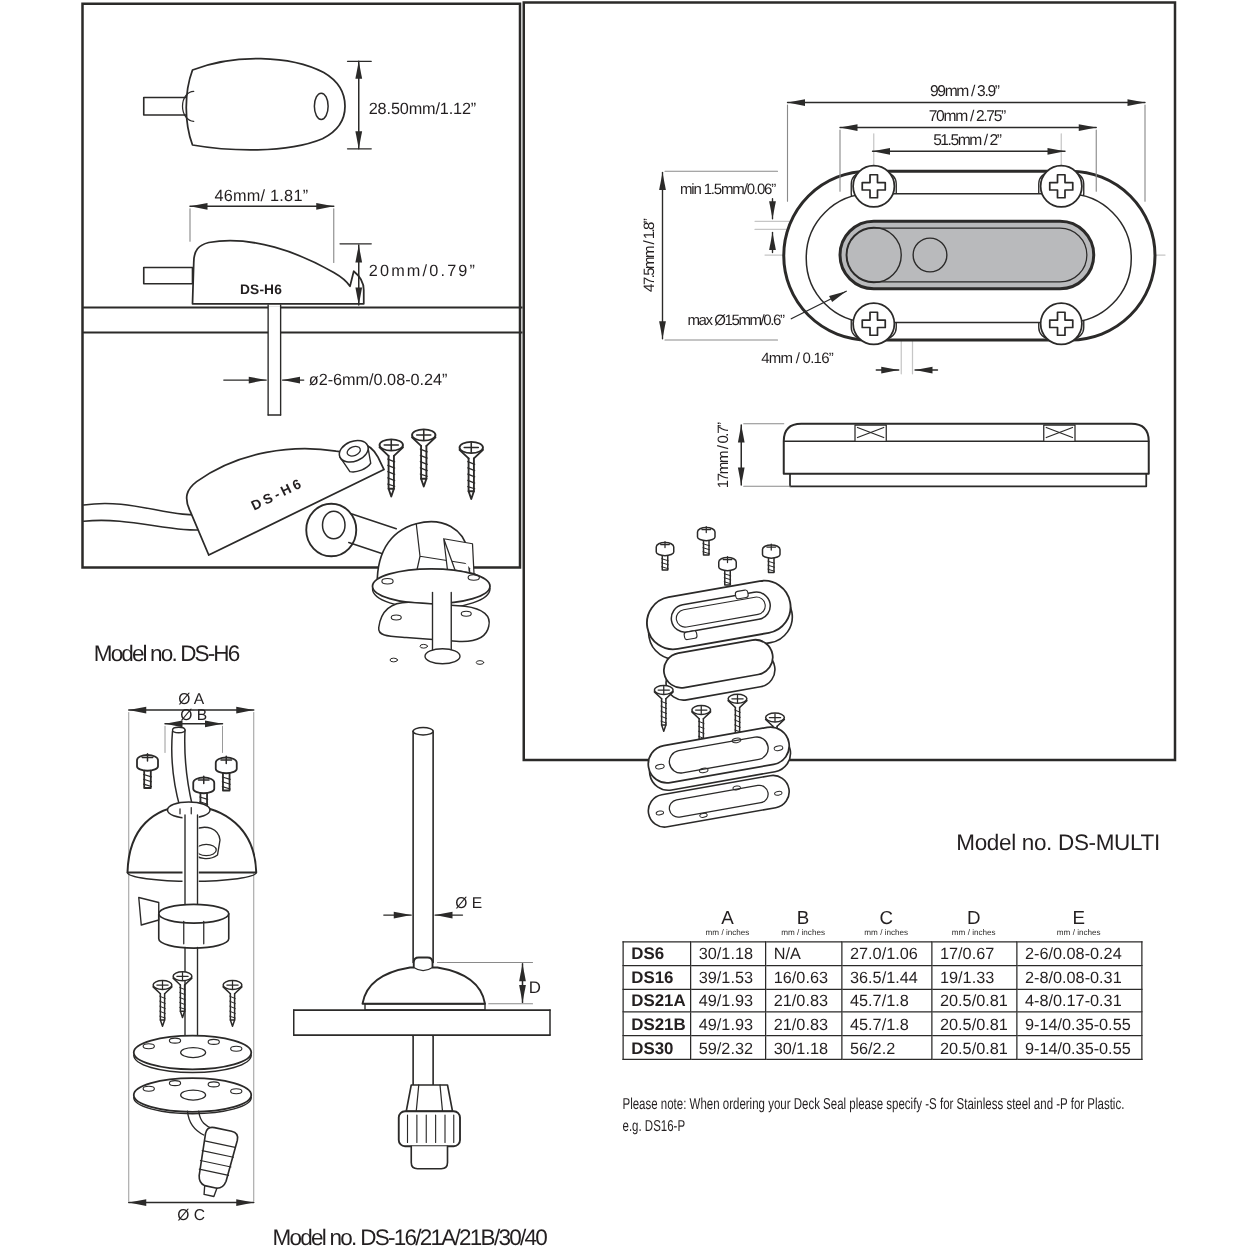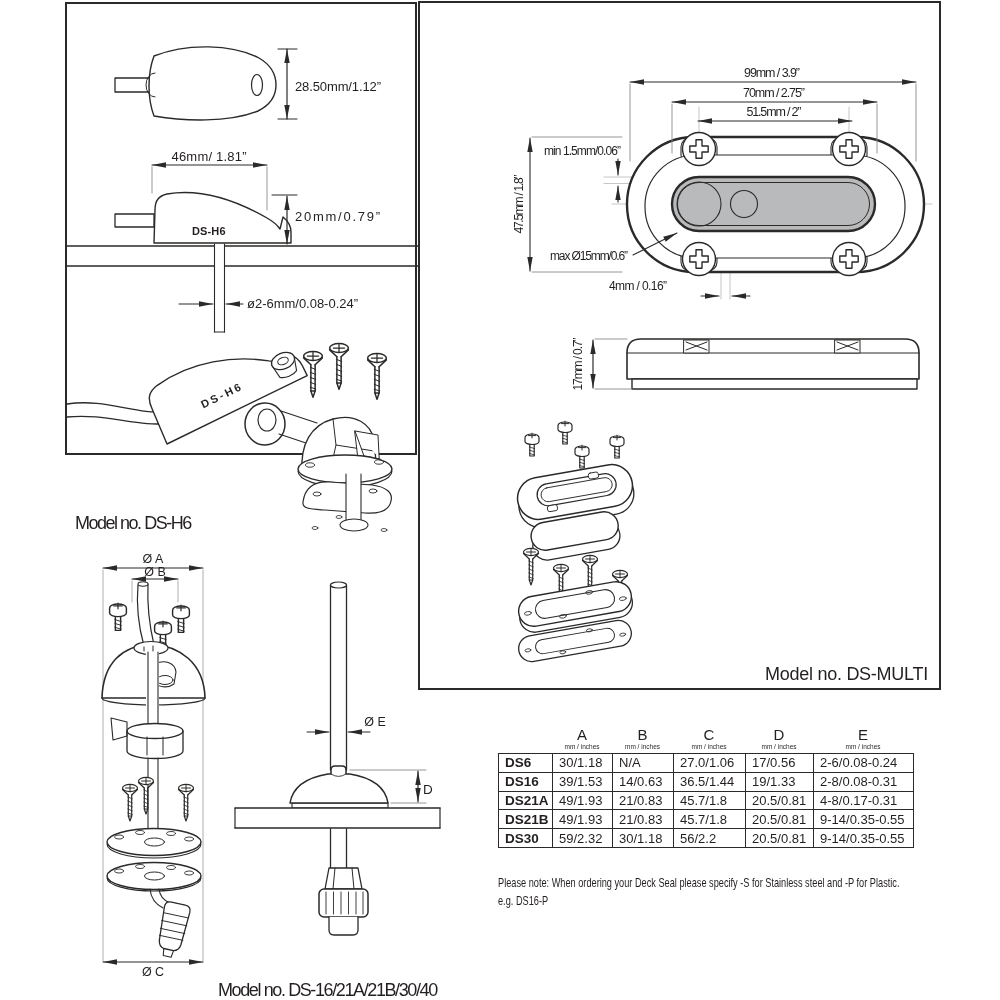--- a/index.html
+++ b/index.html
@@ -1,20 +1,20 @@
 <!DOCTYPE html>
 <html><head>
 <meta charset="utf-8">
 <style>
   html,body{margin:0;padding:0;background:#fff;}
   #page{position:relative;width:1000px;height:1000px;background:#fff;overflow:hidden;
         font-family:"Liberation Sans",sans-serif;color:#231f20;}
   .panel{position:absolute;border:2px solid #2b2a29;background:#fff;box-sizing:border-box;}
   #panel-dsh6{left:65px;top:2px;width:352px;height:453px;}
-  #panel-dsmulti{left:418px;top:1px;width:523px;height:689px;}
+  #panel-dsmulti{left:418px;top:1px;width:523px;height:608px;}
   svg{position:absolute;left:0;top:0;overflow:visible;font-family:"Liberation Sans",sans-serif;}
   svg text{fill:#231f20;}
   .t11{font-size:11px;font-weight:bold;}
   .t12{font-size:12px;}
   .t125{font-size:12.5px;}
   .t13{font-size:13px;}
   .cap{font-size:18px;letter-spacing:-0.2px;}
   #drawing-ds-series{left:85px;top:548px;}
   
   #spec{position:absolute;left:498px;top:727px;width:420px;}
@@ -421,27 +421,27 @@
           <col style="width:72px">
           <col style="width:68px">
           <col style="width:100px">
         </colgroup>
       <tbody>
         <tr>
           <td class="model">DS6</td>
           <td>30/1.18</td>
           <td>N/A</td>
           <td>27.0/1.06</td>
-          <td>17/0.56</td>
+          <td>17/0.67</td>
           <td>2-6/0.08-0.24</td>
         </tr>
         <tr>
           <td class="model">DS16</td>
           <td>39/1.53</td>
-          <td>14/0.63</td>
+          <td>16/0.63</td>
           <td>36.5/1.44</td>
           <td>19/1.33</td>
           <td>2-8/0.08-0.31</td>
         </tr>
         <tr>
           <td class="model">DS21A</td>
           <td>49/1.93</td>
           <td>21/0.83</td>
           <td>45.7/1.8</td>
           <td>20.5/0.81</td>

